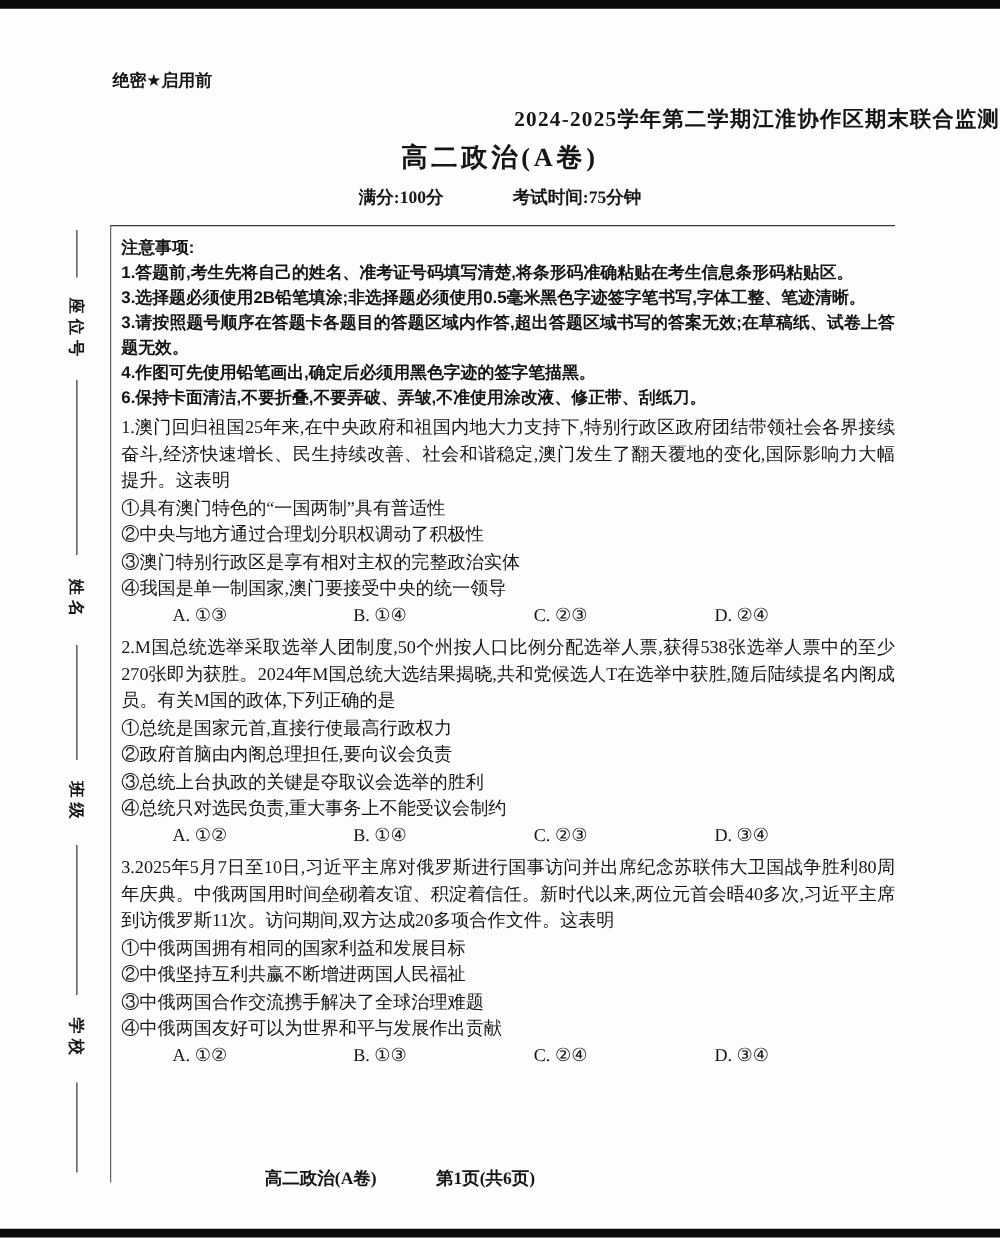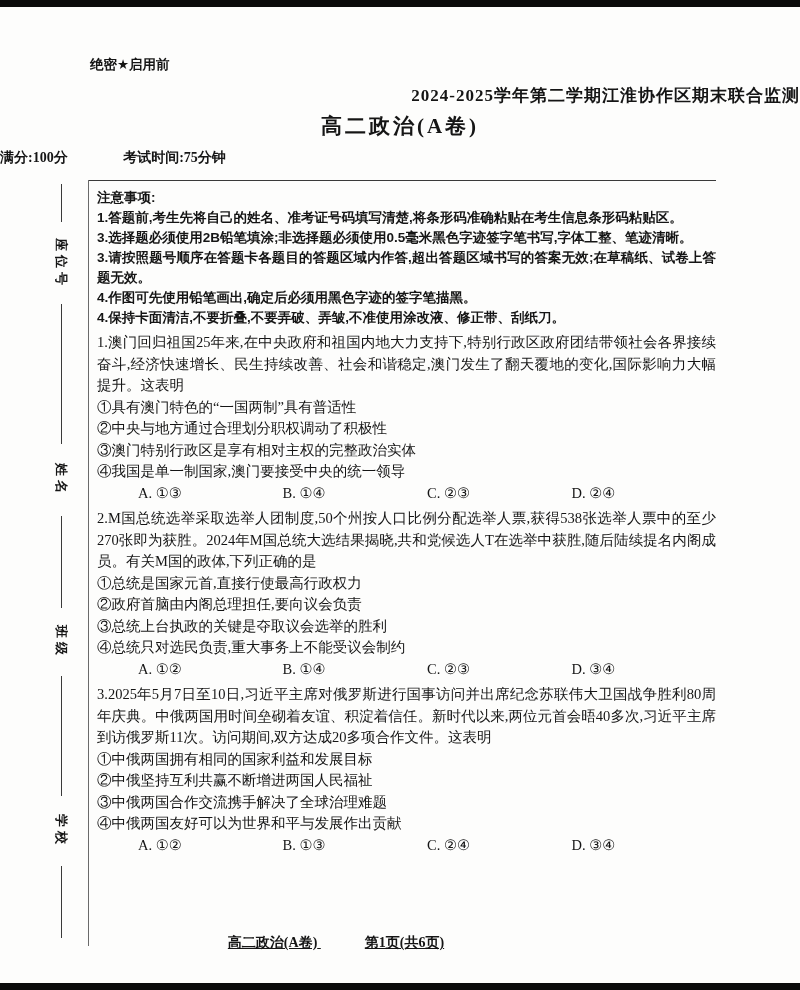--- a/index.html
+++ b/index.html
@@ -24,21 +24,21 @@
   .title {
     position: absolute; left: 0; top: 84px; width: 800px;
     text-align: right; font-size: 17px; font-weight: bold; letter-spacing: 1px;
   }
   .subject {
     position: absolute; left: 0; top: 112px; width: 800px;
     text-align: center; font-size: 21px; font-weight: bold; letter-spacing: 3px;
   }
   .meta {
     position: absolute; left: 0; top: 149px; width: 800px;
-    font-size: 14px; font-weight: bold;
+    text-align: center; font-size: 14px; font-weight: bold;
   }
   .meta span + span { margin-left: 52px; }
 
   .rule-h { position: absolute; left: 88px; top: 180px; width: 628px; height: 1px; background: #3a3a3a; }
   .rule-v { position: absolute; left: 88px; top: 180px; width: 1px; height: 766px; background: #6a6a6a; }
 
   .seal-seg { position: absolute; left: 61px; width: 1px; background: #3a3a3a; }
   .seal-label {
     position: absolute; left: 47px; width: 28px;
     writing-mode: vertical-rl; text-orientation: sideways;
@@ -60,22 +60,22 @@
     font-weight: bold; font-size: 14.5px; line-height: 21.5px;
     margin-top: 3px; text-align: justify;
   }
 
   .question { margin-top: 4px; font-size: 14.5px; line-height: 21.5px; }
   .question .stem { text-align: justify; }
   .choices { display: flex; margin-left: 41px; }
   .choices span { flex: 0 0 25%; }
 
   .footer {
-    position: absolute; left: 16px; top: 934px; width: 640px;
-    text-align: center; font-size: 14px; font-weight: bold; text-decoration: underline;
+    position: absolute; left: 0; top: 934px; width: 640px;
+    text-align: center; font-size: 14px; font-weight: bold;
   }
   .footer span + span { margin-left: 44px; }
 </style>
 </head>
 <body>
 
 <div class="page">
 
   <div class="edge top"></div>
   <div class="edge bottom"></div>
@@ -103,21 +103,21 @@
   <div class="seal-label" style="top:798px;height:66px;">学校</div>
 
   <div class="content">
 
     <div class="notice">
       <div class="n-heading">注意事项:</div>
       <div class="n-item">1.答题前,考生先将自己的姓名、准考证号码填写清楚,将条形码准确粘贴在考生信息条形码粘贴区。</div>
       <div class="n-item">3.选择题必须使用2B铅笔填涂;非选择题必须使用0.5毫米黑色字迹签字笔书写,字体工整、笔迹清晰。</div>
       <div class="n-item">3.请按照题号顺序在答题卡各题目的答题区域内作答,超出答题区域书写的答案无效;在草稿纸、试卷上答题无效。</div>
       <div class="n-item">4.作图可先使用铅笔画出,确定后必须用黑色字迹的签字笔描黑。</div>
-      <div class="n-item">4.保持卡面清洁,不要折叠,不要弄破、弄皱,不准使用涂改液、修正带、刮纸刀。</div>
+      <div class="n-item">6.保持卡面清洁,不要折叠,不要弄破、弄皱,不准使用涂改液、修正带、刮纸刀。</div>
     </div>
 
 
     <div class="question">
       <div class="stem">1.澳门回归祖国25年来,在中央政府和祖国内地大力支持下,特别行政区政府团结带领社会各界接续奋斗,经济快速增长、民生持续改善、社会和谐稳定,澳门发生了翻天覆地的变化,国际影响力大幅提升。这表明</div>
       <div class="opt">①具有澳门特色的“一国两制”具有普适性</div>
       <div class="opt">②中央与地方通过合理划分职权调动了积极性</div>
       <div class="opt">③澳门特别行政区是享有相对主权的完整政治实体</div>
       <div class="opt">④我国是单一制国家,澳门要接受中央的统一领导</div>
       <div class="choices">

